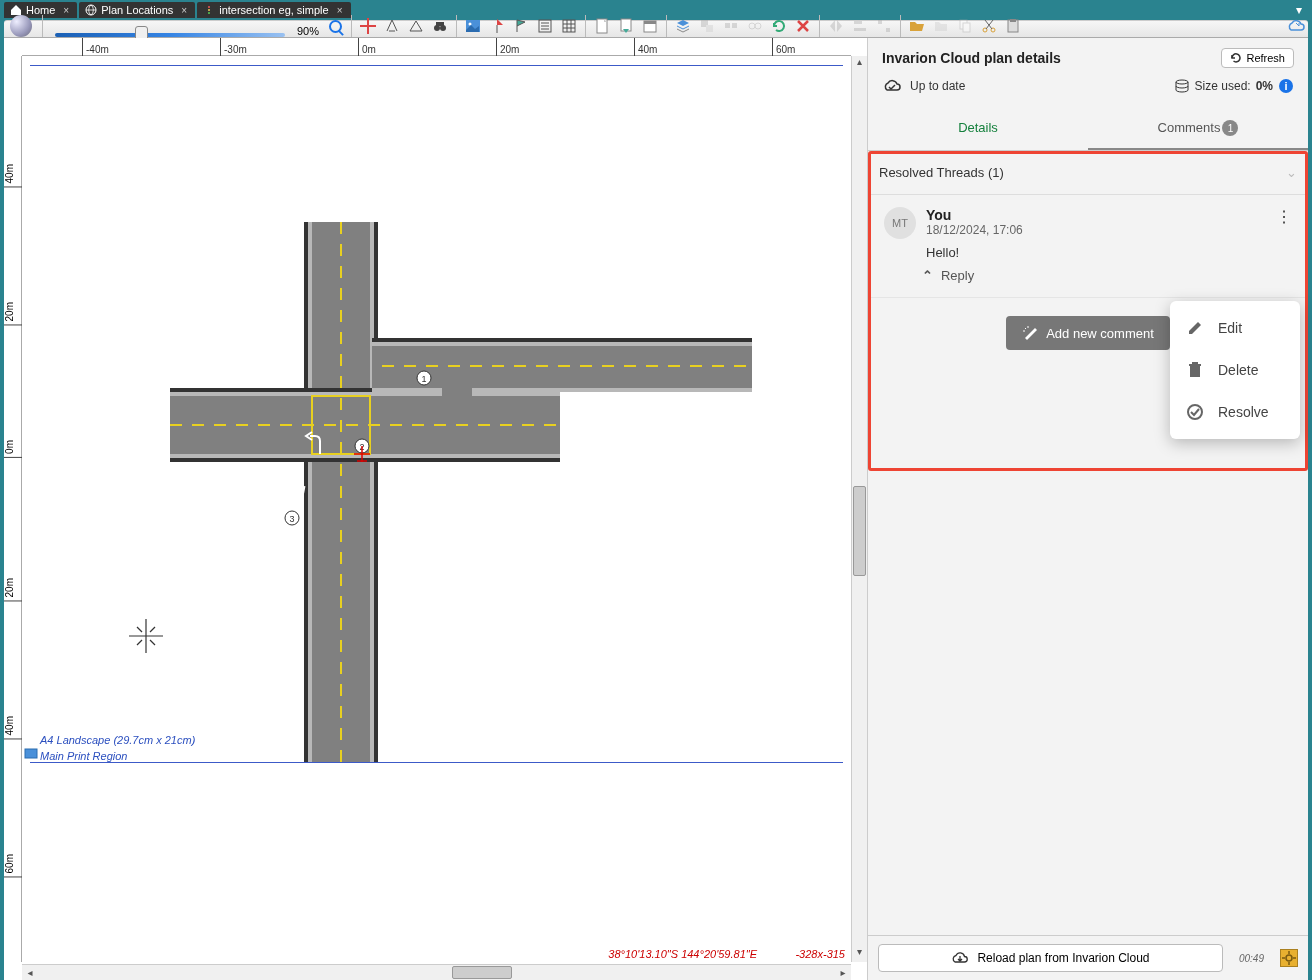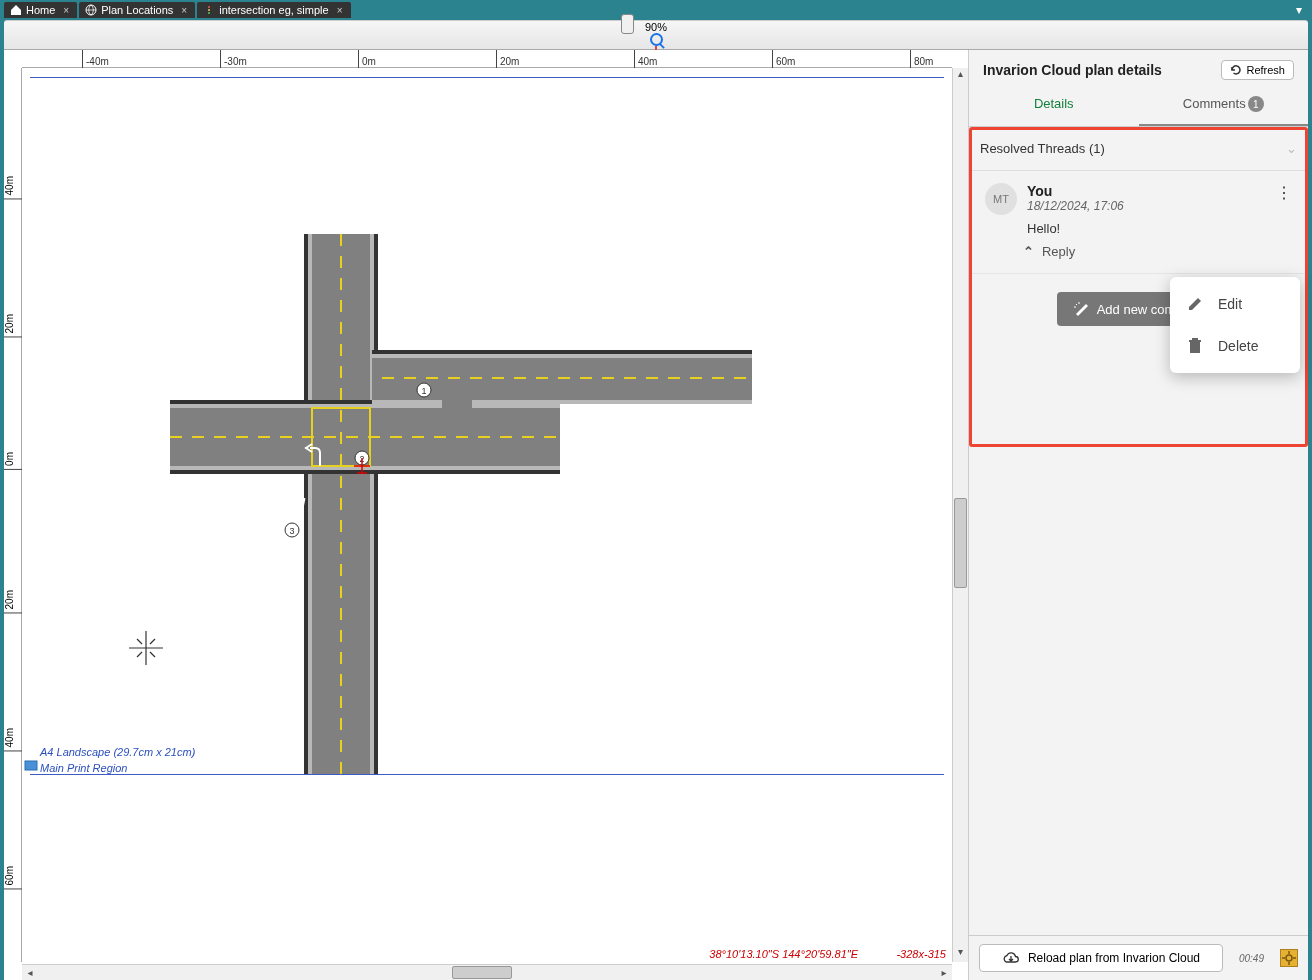--- a/index.html
+++ b/index.html
@@ -4,21 +4,21 @@
 <style>
 * { box-sizing: border-box; margin: 0; padding: 0; font-family: Tahoma, Arial, sans-serif; }
 html, body { width: 1312px; height: 980px; overflow: hidden; background: #2a838f; }
 .app { width: 1312px; height: 980px; display: flex; flex-direction: column; background: #2a838f; padding: 0; }
 .tab-bar { height: 20px; background: #2a838f; display: flex; align-items: center; padding: 0 4px; }
 .tab { background: #333; color: #fff; font-size: 11px; padding: 2px 8px 2px 6px; margin-right: 2px; display: flex; align-items: center; border-radius: 2px 2px 0 0; gap: 4px; }
 .tab .ico { width: 12px; height: 12px; display: inline-flex; align-items: center; justify-content: center; }
 .tab .close { font-size: 10px; color: #ccc; margin-left: 4px; }
 .tab-spacer { flex: 1; }
 .min-btn { color: #fff; font-size: 12px; margin-right: 6px; }
-.toolbar { height: 30px; background: linear-gradient(#f6f6f6,#e6e6e6); border-top: 1px solid #ccc; border-bottom: 1px solid #aaa; display: flex; align-items: center; margin: 0 4px; border-radius: 3px 3px 0 0; flex-direction: column; }
+.toolbar { height: 18px; background: linear-gradient(#f6f6f6,#e6e6e6); border-top: 1px solid #ccc; border-bottom: 1px solid #aaa; display: flex; align-items: flex-end; margin: 0 4px; border-radius: 3px 3px 0 0; }
 .tb-btn { width: 22px; height: 22px; margin: 0 1px; display: flex; align-items: center; justify-content: center; border-radius: 2px; }
 .tb-sep { width: 1px; height: 22px; background: #bbb; margin: 0 4px; }
 .tb-globe { width: 22px; height: 22px; border-radius: 50%; background: radial-gradient(circle at 30% 30%, #eef, #99b 60%, #667); margin: 0 6px; }
 .tb-slider { width: 230px; height: 4px; background: linear-gradient(to right, #1a5fb4, #3584e4 50%, #99c1f1); border-radius: 2px; position: relative; margin: 0 8px; }
 .tb-slider::after { content:""; position: absolute; top: -7px; left: 80px; width: 11px; height: 18px; background: #f0f0f0; border: 1px solid #888; border-radius: 3px; }
 .tb-zoom { font-size: 11px; color: #000; margin: 0 4px; }
 .tb-search { width: 13px; height: 13px; border: 2px solid #1a73e8; border-radius: 50%; position: relative; }
 .tb-search::after { content:""; position:absolute; width:2px; height:6px; background:#1a73e8; transform: rotate(-45deg); bottom:-5px; right:-2px; }
 .workspace { flex: 1; display: flex; background: #fff; margin: 0 4px; position: relative; }
 .ruler-h { position: absolute; top: 0; left: 18px; right: 16px; height: 18px; background: #fff; border-bottom: 1px solid #aaa; font-size: 10px; color: #333; display: flex; }
@@ -33,40 +33,40 @@
 .scrollbar-v .arrow { position:absolute; left:0; right:0; height:16px; text-align:center; font-size:10px; color:#555; }
 .scrollbar-h { position: absolute; bottom: 0; left: 18px; right: 16px; height: 16px; background: #f0f0f0; border-top:1px solid #ccc; }
 .scrollbar-h .thumb { position:absolute; top:1px; bottom:1px; left:430px; width:60px; background:#cdcdcd; border:1px solid #999; border-radius:2px; }
 .scrollbar-h .arrow { position:absolute; top:0; bottom:0; width:16px; display:flex; align-items:center; justify-content:center; font-size:10px; color:#555; }
 .roads svg { position:absolute; top:0; left:0; }
 .legend-text { position:absolute; left:18px; top:678px; font-size:11px; font-style:italic; color:#2b4fbf; }
 .legend-text2 { position:absolute; left:18px; top:694px; font-size:11px; font-style:italic; color:#2b4fbf; }
 .legend-icon { position:absolute; left:2px; top:690px; width:14px; height:14px; }
 .coord-footer { position:absolute; bottom:20px; right:20px; font-size:11px; font-style:italic; color:#c00; }
 
-.sidepanel { width: 340px; background: #f3f3f3; border-left: 1px solid #ccc; display: flex; flex-direction: column; position:relative; }
+.sidepanel { width: 441px; background: #f3f3f3; border-left: 1px solid #ccc; display: flex; flex-direction: column; position:relative; }
 .sp-header { padding: 10px 14px 4px; display:flex; justify-content:space-between; align-items:center; }
 .sp-title { font-size: 14px; font-weight:600; color:#222; }
 .sp-refresh { font-size:11px; border:1px solid #bbb; border-radius:4px; padding:3px 8px; background:#fff; display:flex; gap:4px; align-items:flex-end; }
 .sp-status-row { padding: 6px 14px 14px; display:flex; justify-content:space-between; align-items:center; font-size:12px; color:#333; }
 .sp-status-left { display:flex; gap:8px; align-items:center; }
 .sp-status-right { display:flex; gap:5px; align-items:center; }
 .sp-tabs { display:flex; border-bottom:1px solid #ccc; }
 .sp-tab { flex:1; text-align:center; padding:12px 0; font-size:13px; color:#15803d; position:relative; }
 .sp-tab.active { color:#555; border-bottom:2px solid #888; }
 .sp-tab .badge { display:inline-flex; width:16px; height:16px; border-radius:50%; background:#888; color:#fff; font-size:10px; align-items:center; justify-content:center; margin-left:2px; vertical-align:top; }
 .sp-body { flex:1; position:relative; }
 .highlight { position:absolute; top:0; left:0; right:0; height:320px; border:3px solid #e43; border-radius:3px; pointer-events:none; }
 .resolved-hdr { padding:14px 11px; font-size:13px; color:#333; display:flex; justify-content:space-between; border-bottom:1px solid #ddd; }
 .comment { padding:12px 16px 4px; border-bottom:1px solid #e5e5e5; }
 .comment-head { display:flex; gap:10px; align-items:flex-start; }
 .avatar { width:32px; height:32px; border-radius:50%; background:#e0e0e0; color:#777; font-size:11px; display:flex; align-items:center; justify-content:center; }
 .comment-meta { flex:1; }
 .comment-author { font-size:14px; font-weight:600; color:#222; }
-.comment-date { font-size:12px; color:#666;font-style:italic; }
+.comment-date { font-size:12px; color:#666; }
 .comment-menu { font-size:16px; color:#333; }
 .comment-body { font-size:13px; color:#333; padding:6px 0 4px 42px; }
 .comment-reply { font-size:13px; color:#555; padding:4px 0 10px 38px; display:flex; gap:8px; align-items:center; }
 .add-btn-row { padding:18px 0; text-align:center; }
 .add-btn { background:#777; color:#fff; font-size:13px; border:none; border-radius:4px; padding:9px 16px; display:inline-flex; align-items:center; gap:8px; }
 .ctx-menu { position:absolute; top:150px; right:8px; width:130px; background:#fff; border-radius:6px; box-shadow:0 4px 16px rgba(0,0,0,0.25); padding:6px 0; z-index:10; }
 .ctx-item { padding:12px 16px; font-size:14px; color:#444; display:flex; gap:14px; align-items:center; }
 .sp-footer { border-top:1px solid #ccc; padding:8px 10px; display:flex; gap:16px; align-items:center; background:#f3f3f3; }
 .reload-btn { flex:1; background:#fff; border:1px solid #bbb; border-radius:4px; padding:6px 10px; font-size:12px; display:flex; gap:8px; align-items:center; justify-content:center; }
 .sp-time { font-size:10px; font-style:italic; color:#666; }
@@ -400,20 +400,42 @@
       <div class="sp-header">
         <div class="sp-title">Invarion Cloud plan details</div>
         <button class="sp-refresh">
           <svg width="12" height="12">
               <path d="M2 6 A4 4 0 1 1 3.5 9" fill="none" stroke="#333" stroke-width="1.5"></path>
               <path d="M2 3 L2 6 L5 6" fill="none" stroke="#333" stroke-width="1.5"></path>
             </svg>
           <span>Refresh</span>
         </button>
       </div>
+      <div class="sp-status-row">
+        <div class="sp-status-left">
+          <svg width="20" height="16">
+              <path d="M5 12 A4 4 0 0 1 6 5 A5 5 0 0 1 15 6 A3 3 0 0 1 15 12 Z" fill="none" stroke="#333" stroke-width="1.5"></path>
+              <path d="M7 9 L9 11 L13 7" stroke="#333" fill="none" stroke-width="1.5"></path>
+            </svg>
+          <span>Up to date</span>
+        </div>
+        <div class="sp-status-right">
+          <svg width="16" height="14">
+              <ellipse cx="8" cy="3" rx="6" ry="2" fill="none" stroke="#333"></ellipse>
+              <path d="M2 3 V11 A6 2 0 0 0 14 11 V3" fill="none" stroke="#333"></path>
+              <path d="M2 7 A6 2 0 0 0 14 7" fill="none" stroke="#333"></path>
+            </svg>
+          <span>Size used:</span>
+          <b>0%</b>
+          <svg width="16" height="16">
+              <circle cx="8" cy="8" r="7" fill="#1a73e8"></circle>
+              <text x="8" y="12" font-size="11" fill="#fff" text-anchor="middle" font-family="serif" font-weight="bold">i</text>
+            </svg>
+        </div>
+      </div>
       <div class="sp-tabs">
         <div class="sp-tab"><span>Details</span></div>
         <div class="sp-tab active">
           <span>Comments</span><span class="badge">1</span>
         </div>
       </div>
       <div class="sp-body">
         <div class="highlight"></div>
         <div class="resolved-hdr">
           <span>Resolved Threads (1)</span>
@@ -452,20 +474,27 @@
             <span>Edit</span>
           </div>
           <div class="ctx-item">
             <svg width="18" height="18">
                 <rect x="4" y="5" width="10" height="11" fill="#666"></rect>
                 <rect x="3" y="3" width="12" height="2" fill="#666"></rect>
                 <rect x="6" y="1" width="6" height="2" fill="#666"></rect>
               </svg>
             <span>Delete</span>
           </div>
+          <div class="ctx-item">
+            <svg width="18" height="18">
+                <circle cx="9" cy="9" r="7" fill="none" stroke="#666" stroke-width="2"></circle>
+                <path d="M5 9 L8 12 L13 6" fill="none" stroke="#666" stroke-width="2"></path>
+              </svg>
+            <span>Resolve</span>
+          </div>
         </div>
       </div>
 
       <div class="sp-footer">
         <button class="reload-btn">
           <svg width="18" height="14">
               <path d="M4 11 A3.5 3.5 0 0 1 5 4.5 A4.5 4.5 0 0 1 13.5 5.5 A2.7 2.7 0 0 1 13.5 11 Z" fill="none" stroke="#333" stroke-width="1.3"></path>
               <path d="M9 5 V10 M7 8 L9 10 L11 8" stroke="#333" fill="none" stroke-width="1.3"></path>
             </svg>
           <span>Reload plan from Invarion Cloud</span>

